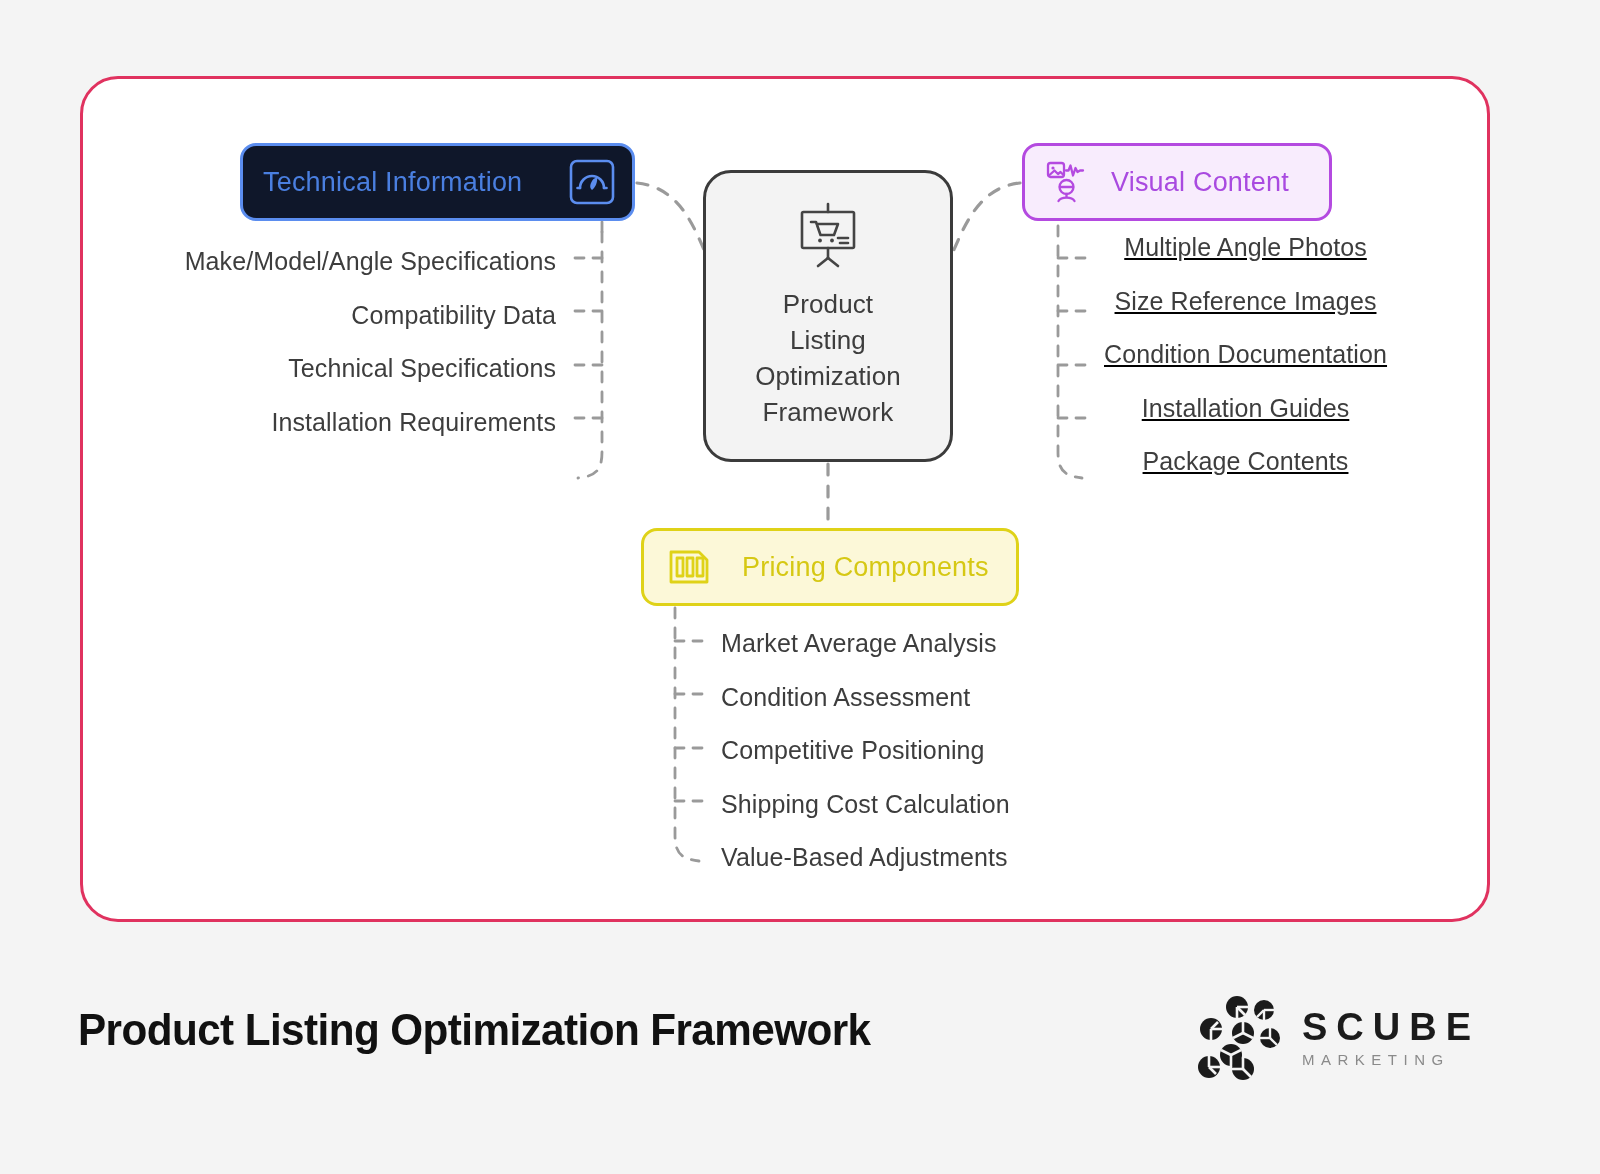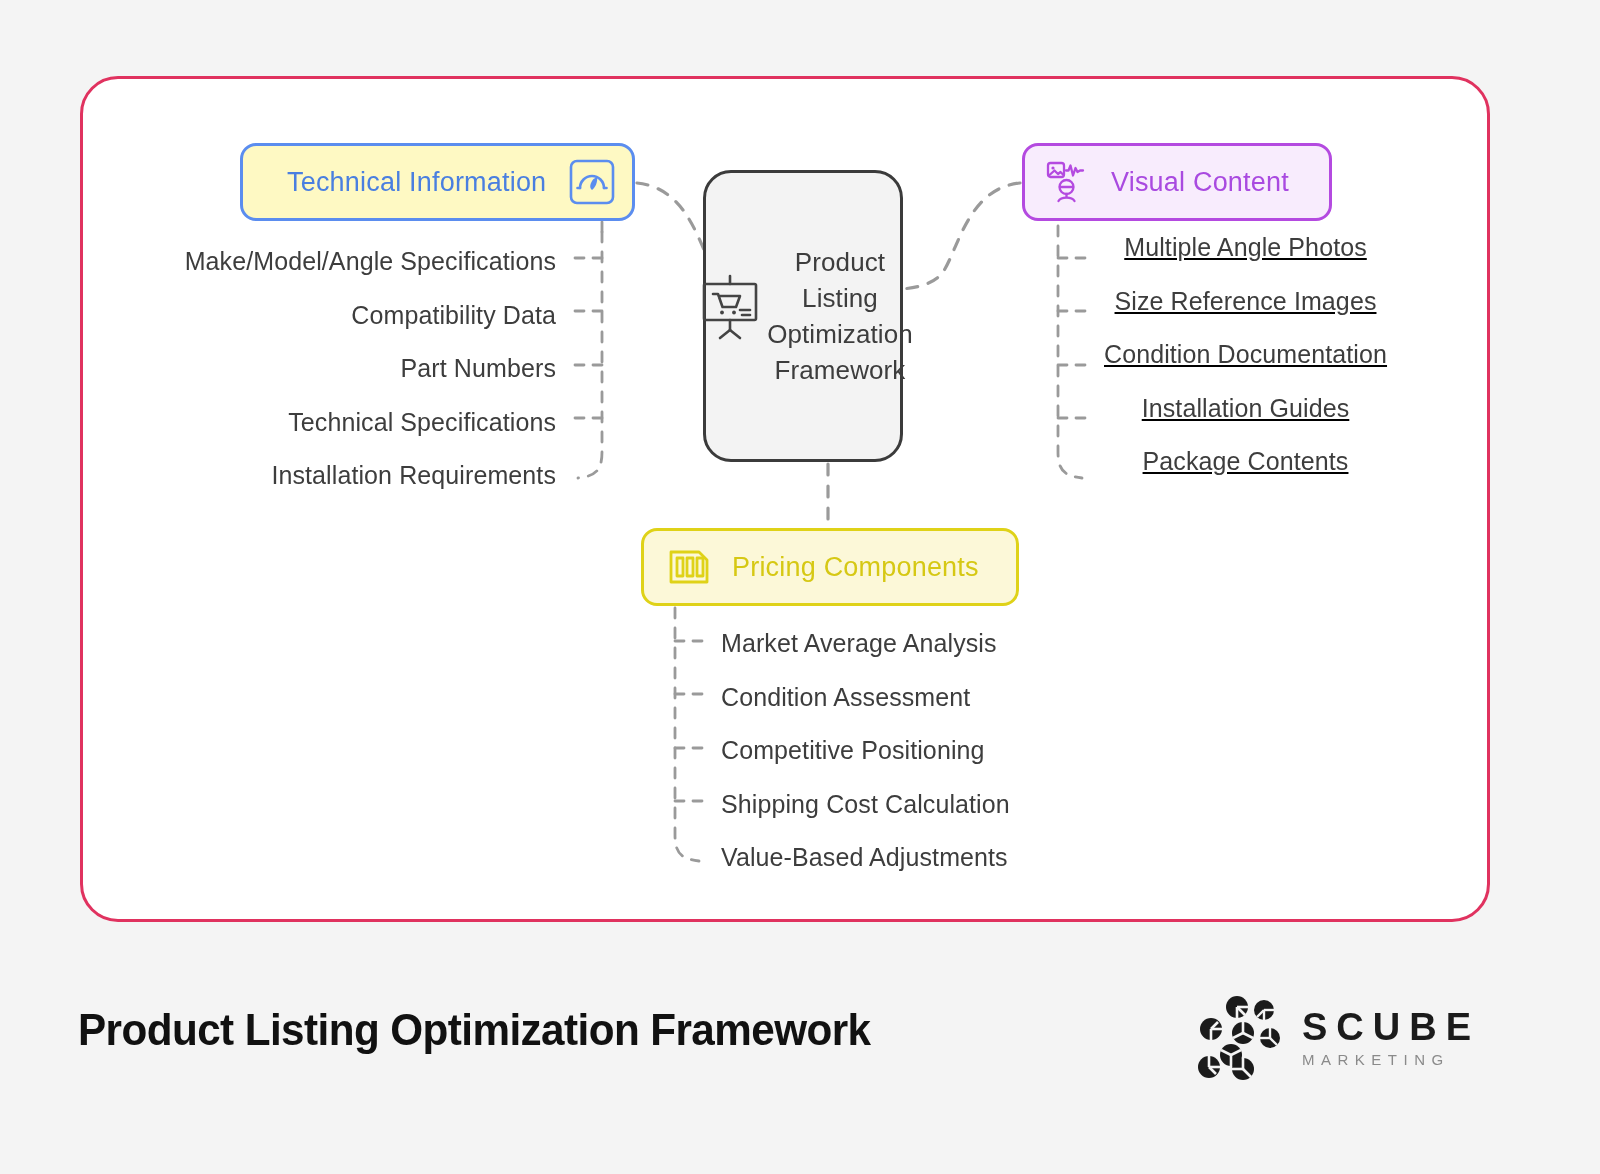--- a/index.html
+++ b/index.html
@@ -36,27 +36,28 @@
     width: 1600px;
     height: 1174px;
     pointer-events: none;
   }
 
   
   .center-node {
     position: absolute;
     left: 703px;
     top: 170px;
-    width: 200px;
+    width: 250px;
     height: 292px;
     background: #f3f3f3;
     border: 3px solid #3b3b3b;
     border-radius: 28px;
     box-sizing: border-box;
     display: flex;
+    flex-direction: column;
     align-items: center;
     justify-content: center;
   }
   .center-icon {
     margin-bottom: 10px;
   }
   .center-label {
     font-size: 26px;
     line-height: 36px;
     color: #3d3d3d;
@@ -78,24 +79,24 @@
   .pill .pill-label {
     font-size: 27px;
     letter-spacing: 0.2px;
     white-space: nowrap;
   }
 
   #pill-technical {
     left: 240px;
     top: 143px;
     width: 395px;
-    background: #fef9c3;
+    background: #0f172a;
     border-color: #5b8def;
     justify-content: space-between;
-    padding: 0 16px 0 44px;
+    padding: 0 16px 0 20px;
   }
   #pill-technical .pill-label { color: #4a7fe0; }
 
   #pill-visual {
     left: 1022px;
     top: 143px;
     width: 310px;
     background: #f8ecfd;
     border-color: #b44ae0;
     padding: 0 24px 0 20px;
@@ -103,21 +104,21 @@
   }
   #pill-visual .pill-label { color: #a94ae0; }
 
   #pill-pricing {
     left: 641px;
     top: 528px;
     width: 378px;
     background: #fcf8d8;
     border-color: #dfd218;
     padding: 0 26px 0 22px;
-    gap: 20px;
+    gap: 30px;
   }
   #pill-pricing .pill-label { color: #d6c814; }
 
   .icon-box {
     display: flex;
     align-items: center;
     justify-content: center;
     flex: 0 0 auto;
   }
 
@@ -279,21 +280,20 @@
       <path d="M29 19 C 30 24 27 30 24 32 C 21 30 22 25 25.5 21 Z" fill="#5b8def" stroke="none"></path>
       <line x1="12" y1="30" x2="9.5" y2="30"></line>
       <line x1="36" y1="30" x2="38.5" y2="30"></line>
     </svg>
   </span>
 </div>
 
 <div class="sub-list" id="list-technical">
   <div class="sub-item">Make/Model/Angle Specifications</div>
   <div class="sub-item">Compatibility Data</div>
-  <div class="sub-item">Part Numbers</div>
   <div class="sub-item">Technical Specifications</div>
   <div class="sub-item">Installation Requirements</div>
 </div>
 
 <div class="pill" id="pill-visual">
   <span class="icon-box">
     <svg width="46" height="46" viewBox="0 0 46 46" fill="none" stroke="#b44ae0" stroke-width="2.3" stroke-linecap="round" stroke-linejoin="round">
       <rect x="3" y="4" width="16" height="14" rx="2.5"></rect>
       <circle cx="8" cy="9" r="1.6" fill="#b44ae0" stroke="none"></circle>
       <path d="M4.5 16 L9.5 11.5 L13 15 L15.5 13 L18 15.5"></path>

